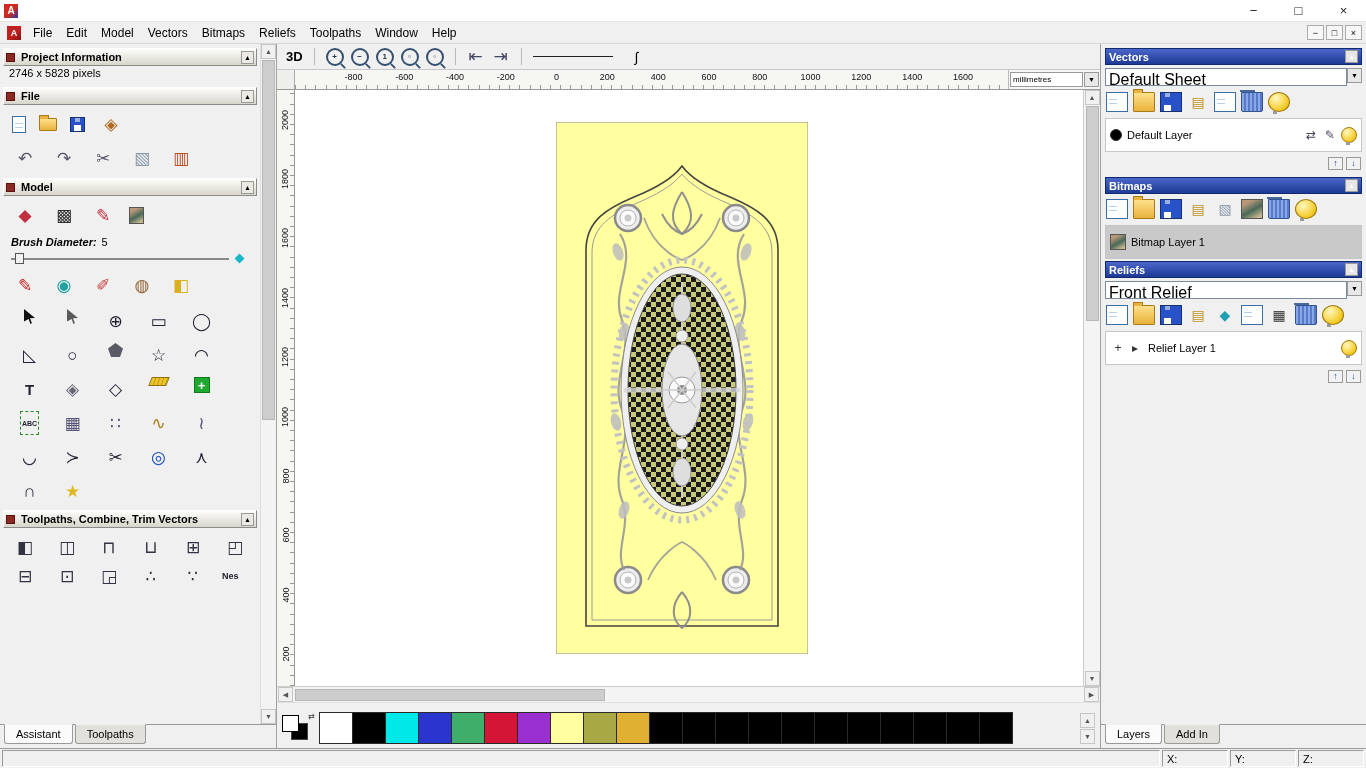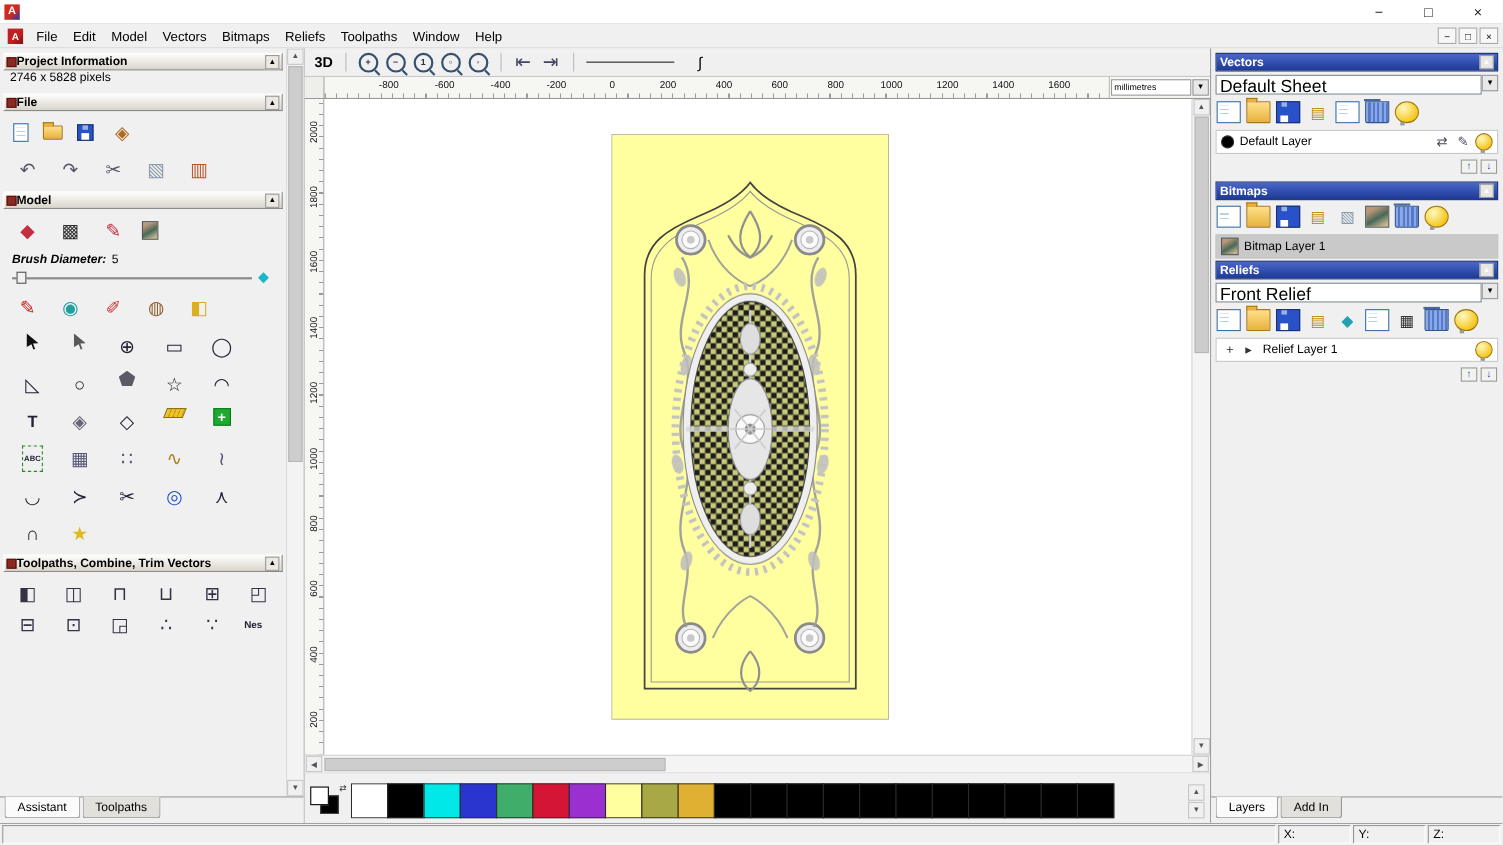--- a/index.html
+++ b/index.html
@@ -25,21 +25,21 @@
   .lp-body{flex:1;display:flex;overflow:hidden}
   .lp-content{flex:1;overflow:hidden;padding:2px 3px}
   .lp-scrollbar{width:16px;background:#f3f3f3;border-left:1px solid #ddd;display:flex;flex-direction:column;align-items:center}
   .sb-arrow{width:15px;height:15px;background:#f0f0f0;border:1px solid #c6c6c6;color:#555;font-size:7px;display:flex;align-items:center;justify-content:center;flex:none}
   .sb-track{flex:1;width:15px;display:flex;flex-direction:column}
   .sb-thumb-v{width:13px;background:#cdcdcd;border:1px solid #b6b6b6;margin:1px auto}
   .tabsrow{height:24px;background:#f0f0f0;border-top:1px solid #999;display:flex;align-items:flex-start;padding-left:4px;gap:2px}
   .tab{padding:3px 11px;font-size:11px;border:1px solid #999;border-top:1px solid #f0f0f0;background:#e2e0da;border-radius:0 0 3px 3px;margin-top:-1px}
   .tab.active{background:#fbfbfb}
 
-  .sec-header{height:16px;display:flex;align-items:center;gap:0;background:linear-gradient(#fdfdfb,#d8d5cb);border:1px solid;border-color:#fff #8a8a8a #8a8a8a #fff;padding:0 2px;margin-top:5px}
+  .sec-header{height:16px;display:flex;align-items:center;gap:6px;background:linear-gradient(#fdfdfb,#d8d5cb);border:1px solid;border-color:#fff #8a8a8a #8a8a8a #fff;padding:8px 2px;margin-top:5px}
   .sec-icon{width:9px;height:9px;background:#8a2a22;border:1px solid #58130e;flex:none}
   .sec-title{font-weight:bold;font-size:11px;flex:1;white-space:nowrap;overflow:hidden}
   .collapse-btn{width:13px;height:13px;border:1px solid #999;background:#ece9e2;font-size:7px;display:flex;align-items:center;justify-content:center;flex:none}
   .collapse-btn::before{content:"▲"}
 
   .pi-grid{display:grid;grid-template-columns:106px 1fr;padding:4px 6px 1px;row-gap:1px}
   .pi-grid .hdr{font-weight:bold}
   .pi-span{padding:1px 6px 3px}
 
   .icon-row{display:flex;gap:13px;padding:7px 9px 3px;align-items:center}
@@ -117,21 +117,21 @@
   
   .rightpanel{width:266px;background:#f0f0f0;border-left:1px solid #a0a0a0;display:flex;flex-direction:column}
   .rp-body{flex:1;padding:2px 4px;overflow:hidden}
   .rheader{height:17px;background:linear-gradient(#4a66c8,#1e3a96);color:#fff;font-weight:bold;display:flex;align-items:center;padding:0 3px;border:1px solid #102a70;margin-top:2px}
   .rheader .rtitle{flex:1}
   .rheader .collapse-btn{background:#e6e6e6}
   .rcombo{display:flex;margin:3px 0 1px;height:18px}
   .rcombo .val{flex:1;background:#fff;border:1px solid #7a8a9a;padding:2px 3px;font-size:16px}
   .ricons{display:flex;gap:5px;padding:5px 1px 4px;align-items:center}
   .ricons .ticon{width:22px;height:20px;font-size:14px}
-  .rlayer{display:flex;align-items:center;gap:5px;background:#fff;border:1px solid #c6c6c6;height:22px;padding:0 4px;margin:2px 0}
+  .rlayer{display:flex;align-items:center;gap:5px;background:#fff;border:1px solid #c6c6c6;height:34px;padding:0 4px;margin:2px 0}
   .rlayer.selected{background:#c9c9c9}
   .rlayer .lname{flex:1;font-size:11px;white-space:nowrap;overflow:hidden}
   .rlayer .ticon{width:16px;height:16px;font-size:12px}
   .layerdot{width:12px;height:12px;border-radius:50%;border:1px solid #333;flex:none}
   .updown{display:flex;justify-content:flex-end;gap:3px;padding:3px 1px 5px}
   .updown .ticon{color:#2040c0}
 
   
   .statusbar{height:20px;background:#f0f0f0;border-top:1px solid #999;display:flex;align-items:stretch;gap:2px;padding:1px 2px}
   .sb-panel{flex:1;border:1px solid;border-color:#9a9a9a #fff #fff #9a9a9a}

